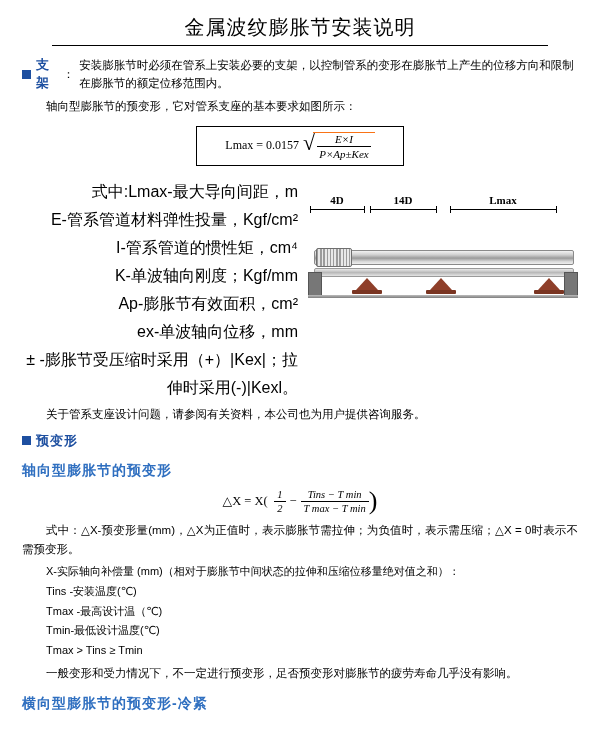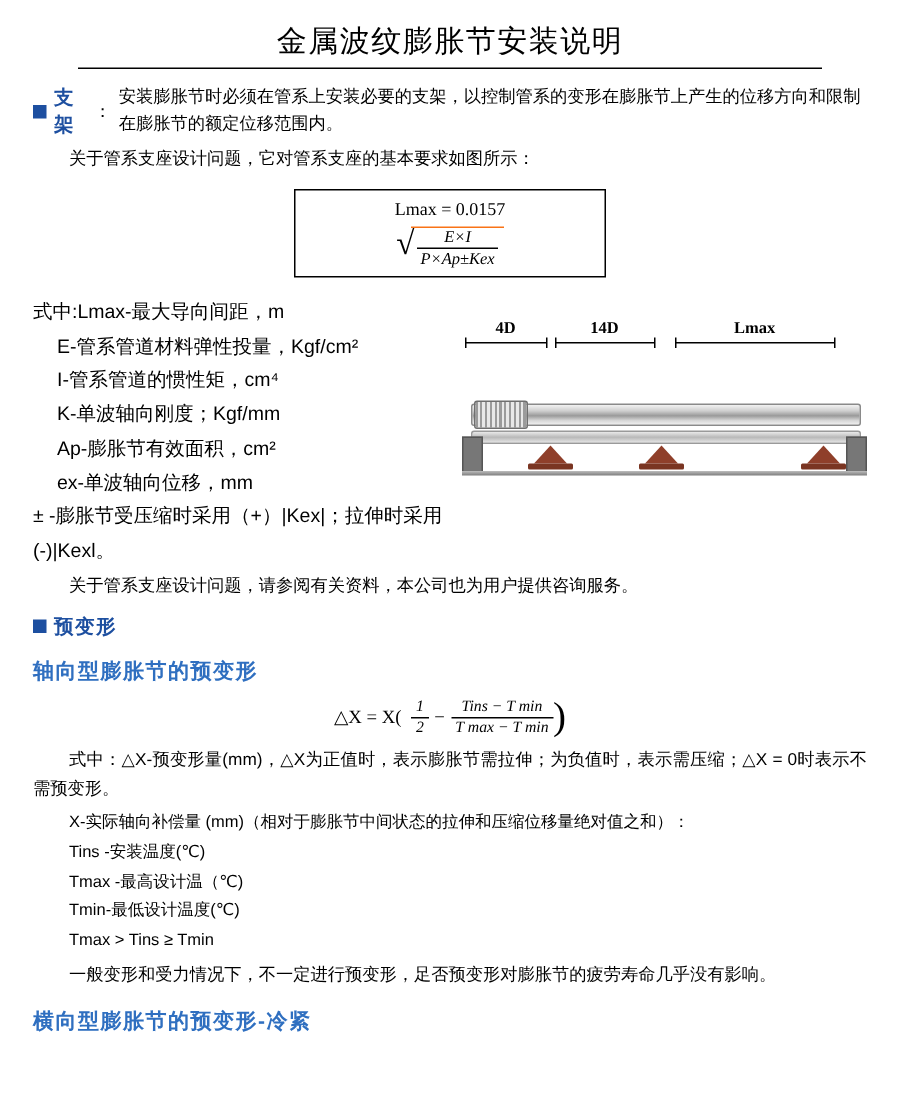--- a/index.html
+++ b/index.html
@@ -37,38 +37,37 @@
   .indent{text-indent:24px;}
   .formula-box{
     margin:10px auto 6px auto;
     width:190px;
     border:1px solid #000;
     padding:5px 8px;
     display:flex;align-items:center;justify-content:center;gap:4px;
     font-family:"Liberation Serif","DejaVu Serif",serif;
     font-size:12px;
     background:#fff;
-    flex-direction:column;
   }
   .sqrt{
     display:inline-flex;align-items:stretch;
   }
   .sqrt .radical{font-size:22px;line-height:1;margin-right:-2px;}
   .frac{
     display:inline-block;text-align:center;vertical-align:middle;
     border-top:1px solid #f97316;padding:0 4px;
     font-style:italic;font-size:11px;
   }
   .frac .num{display:block;padding:0 2px 1px 2px;border-bottom:1px solid #000;}
   .frac .den{display:block;padding:1px 2px 0 2px;}
   .frac-plain{display:inline-block;text-align:center;vertical-align:middle;font-style:italic;font-size:10.5px;line-height:1.25;}
   .frac-plain .num{display:block;border-bottom:1px solid #000;padding:0 3px;}
   .frac-plain .den{display:block;padding:0 3px;}
   .legend{margin-top:6px;}
-  .legend div{line-height:1.75;font-size:13px;}
+  .legend div{line-height:1.75;font-size:16px;text-align:right;}
   .legend .l0{margin-left:16px;}
   .mid-block{
     position:relative;display:flex;gap:10px;align-items:flex-start;
   }
   .fig{
     position:relative;width:270px;height:115px;margin-top:22px;flex:0 0 auto;
   }
   .fig .dimrow{
     position:relative;height:16px;font-size:11px;font-weight:bold;
     font-family:"Liberation Serif","DejaVu Serif",serif;
@@ -128,21 +127,21 @@
   <div class="title">金属波纹膨胀节安装说明</div>
   <hr class="title-rule">
 
   <div class="sec-head">
     <span class="blue-sq"></span>
     <span class="sec-label">支架</span>
     <span style="font-size:11.5px;">：</span>
     <span style="font-size:11.5px;line-height:1.6;">安装膨胀节时必须在管系上安装必要的支架，以控制管系的变形在膨胀节上产生的位移方向和限制在膨胀节的额定位移范围内。</span>
   </div>
 
-  <p class="body indent">关于管系支座设计问题，它对管系支座的基本要求如图所示：</p>
+  <p class="body indent">轴向型膨胀节的预变形，它对管系支座的基本要求如图所示：</p>
 
   <div class="formula-box">
     <span>Lmax = 0.0157</span>
     <span class="sqrt">
       <span class="radical">√</span>
       <span class="frac">
         <span class="num">E×I</span>
         <span class="den">P×Ap±Kex</span>
       </span>
     </span>

